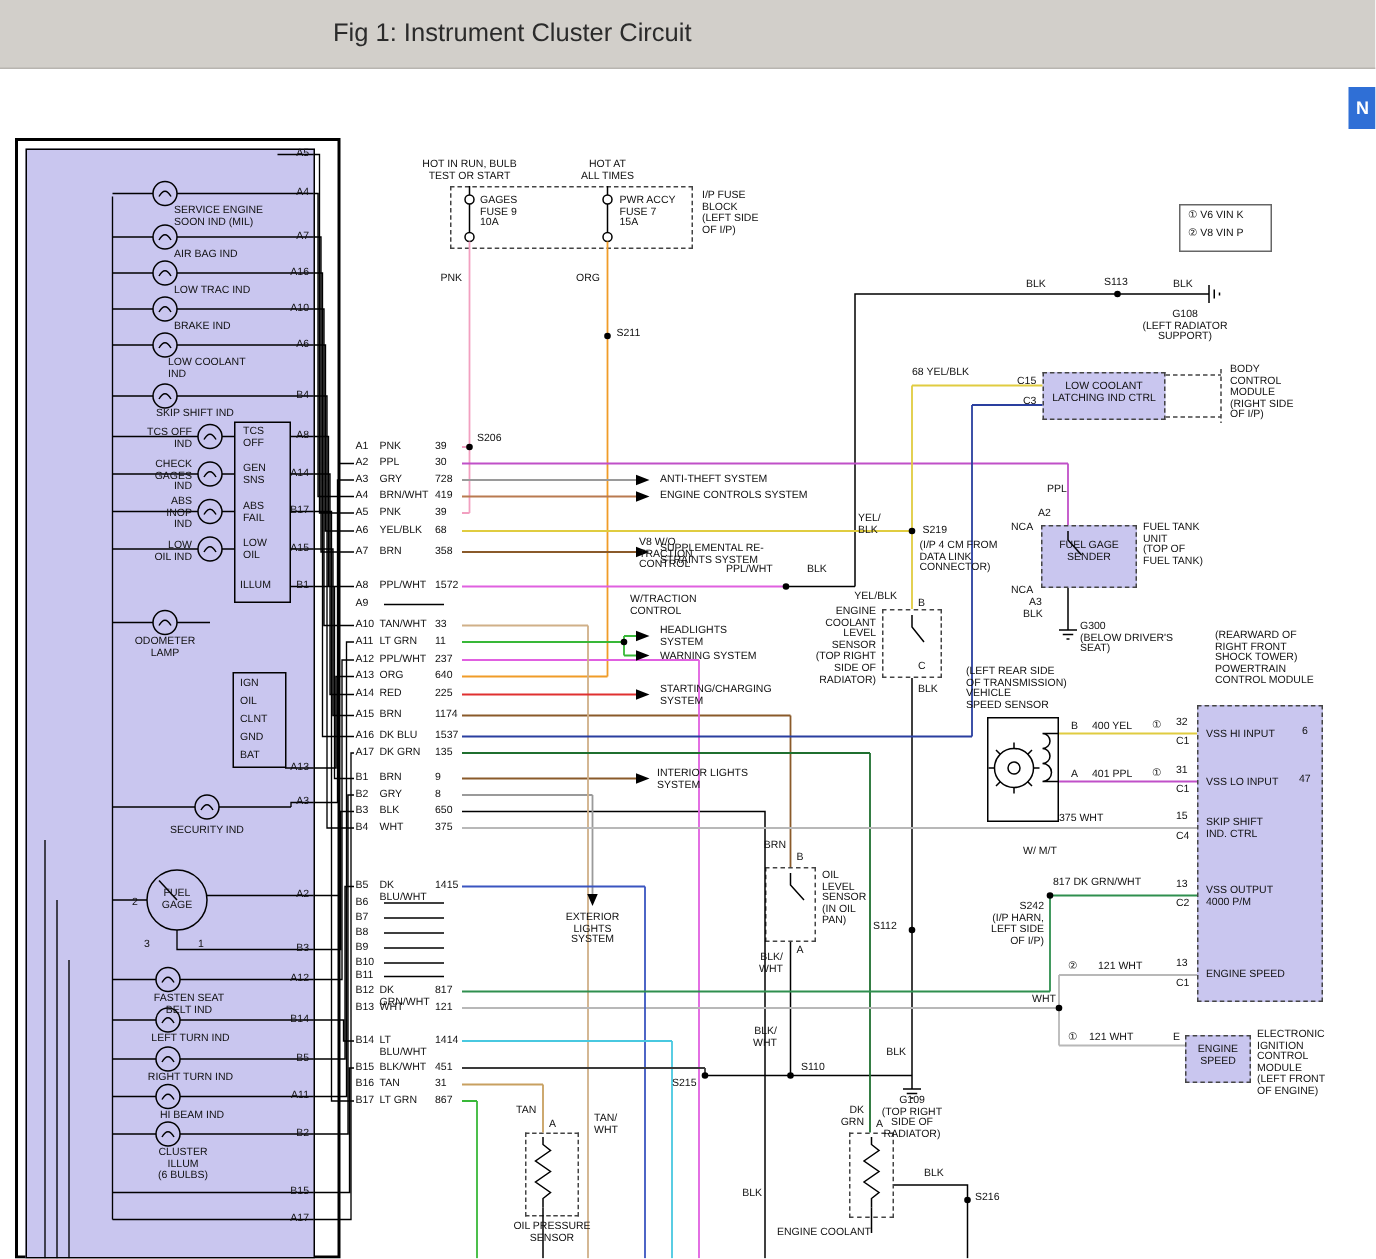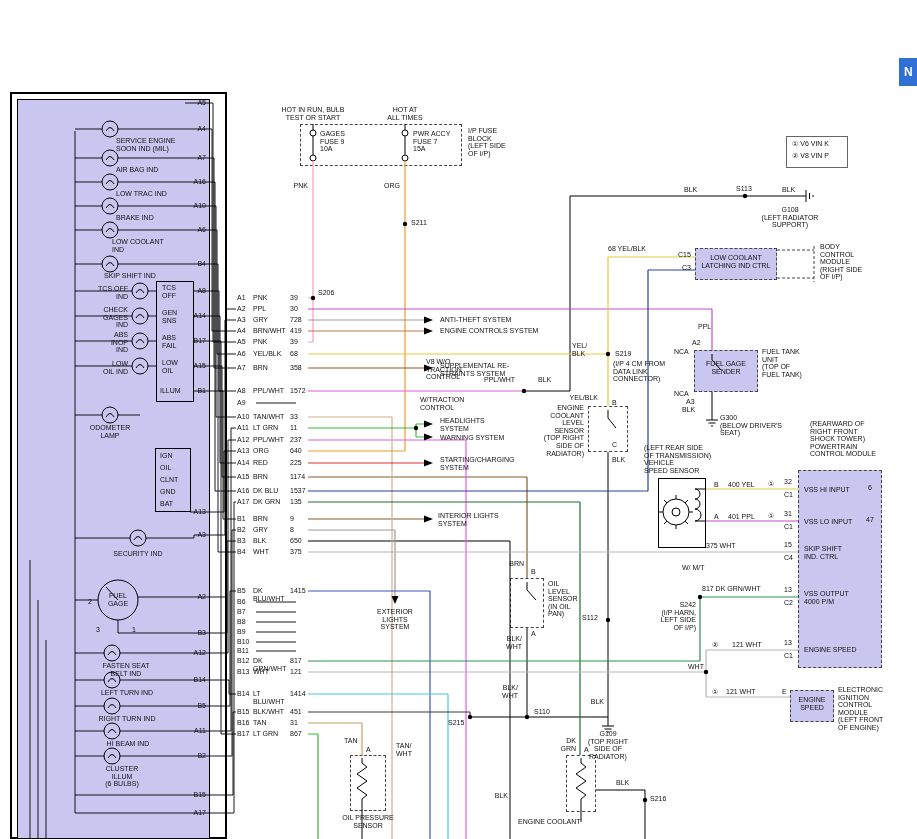--- a/index.html
+++ b/index.html
@@ -15,20 +15,23 @@
   .r{text-align:right}
   .row{position:absolute;font-size:7px;line-height:8px;display:flex;color:#111}
   .row .p{width:16px}
   .row .w{width:37px}
   svg.wires{position:absolute;left:0;top:0;pointer-events:none}
 </style>
 </head>
 <body>
 
 <div class="stage">
+  <div class="header">
+    <div class="title">Fig 1: Instrument Cluster Circuit</div>
+  </div>
   <div class="tab">N</div>
 
   <div class="box" style="left:10px;top:92px;width:217px;height:747px;border-width:2px;background:#fff"></div>
   <div class="box lav" style="left:17px;top:99px;width:193px;height:740px"></div>
   <div class="box" style="left:156px;top:281px;width:38px;height:121px"></div>
   <div class="box" style="left:155px;top:448px;width:36px;height:64px"></div>
   <div class="box" style="left:786px;top:136px;width:62px;height:32px;border-color:#666;background:#fff"></div>
   <div class="box dash" style="left:300px;top:124px;width:162px;height:42px"></div>
   <div class="box dash lav" style="left:695px;top:248px;width:82px;height:32px"></div>
   <div class="box dash lav" style="left:694px;top:350px;width:64px;height:42px"></div>

